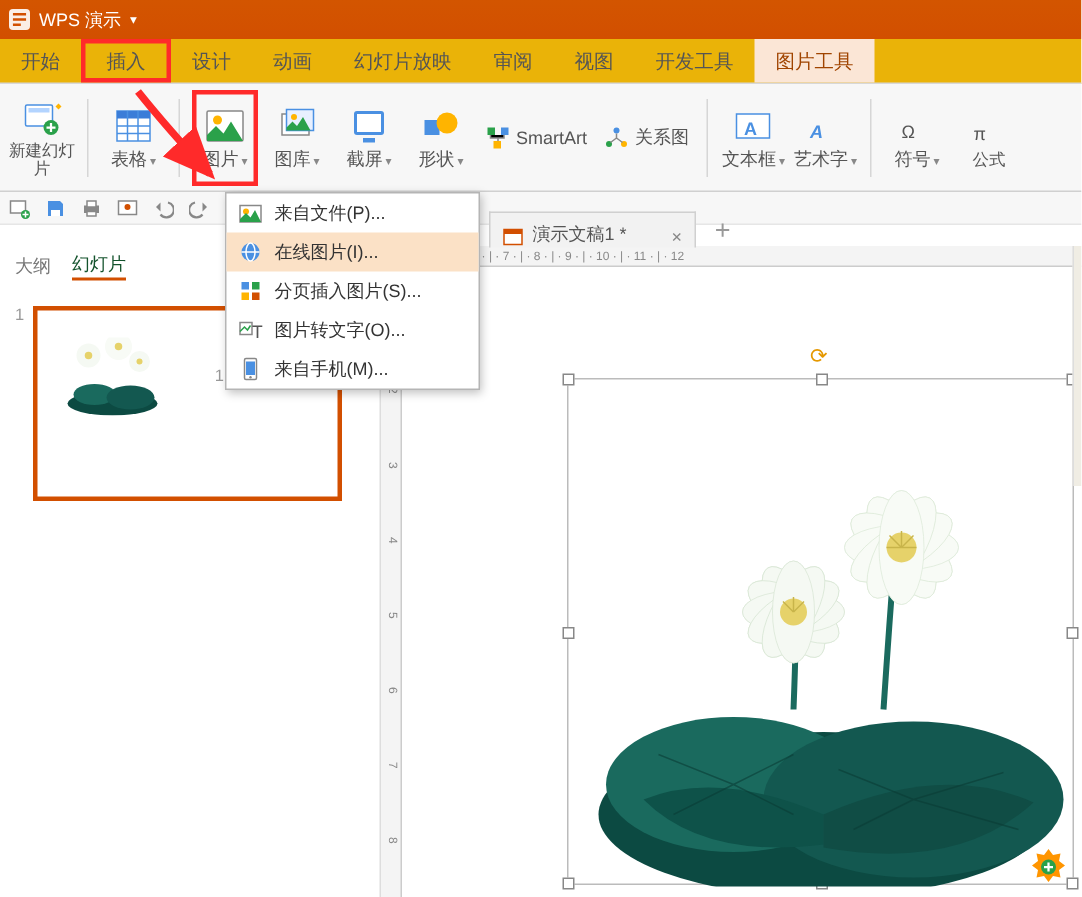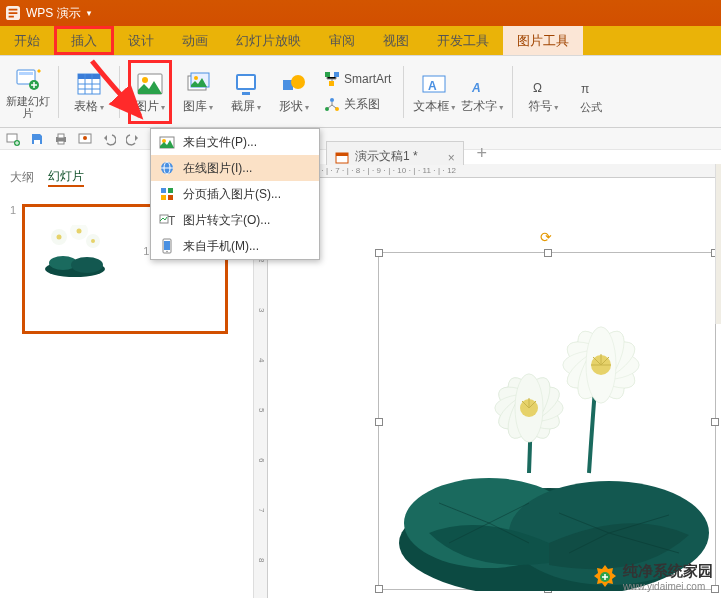--- a/index.html
+++ b/index.html
@@ -15,21 +15,21 @@
   .menu-item.highlight { border: 3px solid #ff2a2a; }
   .menu-item.active { background: #fbe6d6; color: #a04400; }
   
   .ribbon { height: 72px; background: #f7f7f7; border-bottom: 1px solid #d0d0d0; display: flex; align-items: center; padding: 2px 6px; gap: 4px; position: relative; }
   .rib-btn { display: flex; flex-direction: column; align-items: center; justify-content: center; width: 44px; height: 64px; cursor: pointer; position: relative; }
   .rib-btn .ic { width: 28px; height: 28px; margin-bottom: 2px; }
   .rib-btn .lb { font-size: 11px; color: #555; text-align: center; line-height: 12px; }
   .rib-btn .dd { font-size: 8px; color: #888; margin-left: 2px; }
   .rib-btn.highlight { border: 3px solid #ff2a2a; }
   .sep { width: 1px; height: 52px; background: #d6d6d6; margin: 0 4px; }
-  .small-row { display: flex; flex-direction: column; gap: 4px; text-align: right; }
+  .small-row { display: flex; flex-direction: row; gap: 4px; text-align: right; }
   .sm-btn { display: flex; align-items: center; height: 22px; padding: 0 4px; color: #555; cursor: pointer; font-size: 12px; }
   .sm-btn .ic { width: 16px; height: 16px; margin-right: 4px; }
   
   .qat { height: 22px; background: #f7f7f7; display: flex; align-items: center; padding: 0 6px; gap: 10px; border-bottom: 1px solid #e6e6e6; }
   .qat .qbtn { width: 14px; height: 14px; cursor: pointer; }
   
   .doc-tabs { position: absolute; left: 326px; top: 141px; height: 24px; display: flex; align-items: center; }
   .doc-tab { background: #f2f2f2; border: 1px solid #d0d0d0; border-bottom: none; height: 24px; padding: 0 8px; display: flex; align-items: flex-end; font-size: 12px; color: #555; }
   .doc-tab .x { margin-left: 30px; color: #888; }
   .doc-plus { width: 24px; text-align: center; color: #999; font-size: 18px; cursor: pointer; margin-left: 6px; }
@@ -412,17 +412,13 @@
 </svg>
 
 <div class="right-strip"></div>
 
 <div class="footer-logo">
   <svg class="lg" viewBox="0 0 28 28">
     <path d="M14 2l3 4 5-1-1 5 4 3-4 3 1 5-5-1-3 4-3-4-5 1 1-5-4-3 4-3-1-5 5 1z" fill="#ff9500"></path>
     <circle cx="14" cy="14" r="5" fill="#2aa14a"></circle>
     <path d="M14 11v6M11 14h6" stroke="#fff" stroke-width="1.5"></path>
   </svg>
-  <div>
-    <div class="ft1">纯净系统家园</div>
-    <div class="ft2">www.yidaimei.com</div>
-  </div>
 </div>
 
 </body></html>

